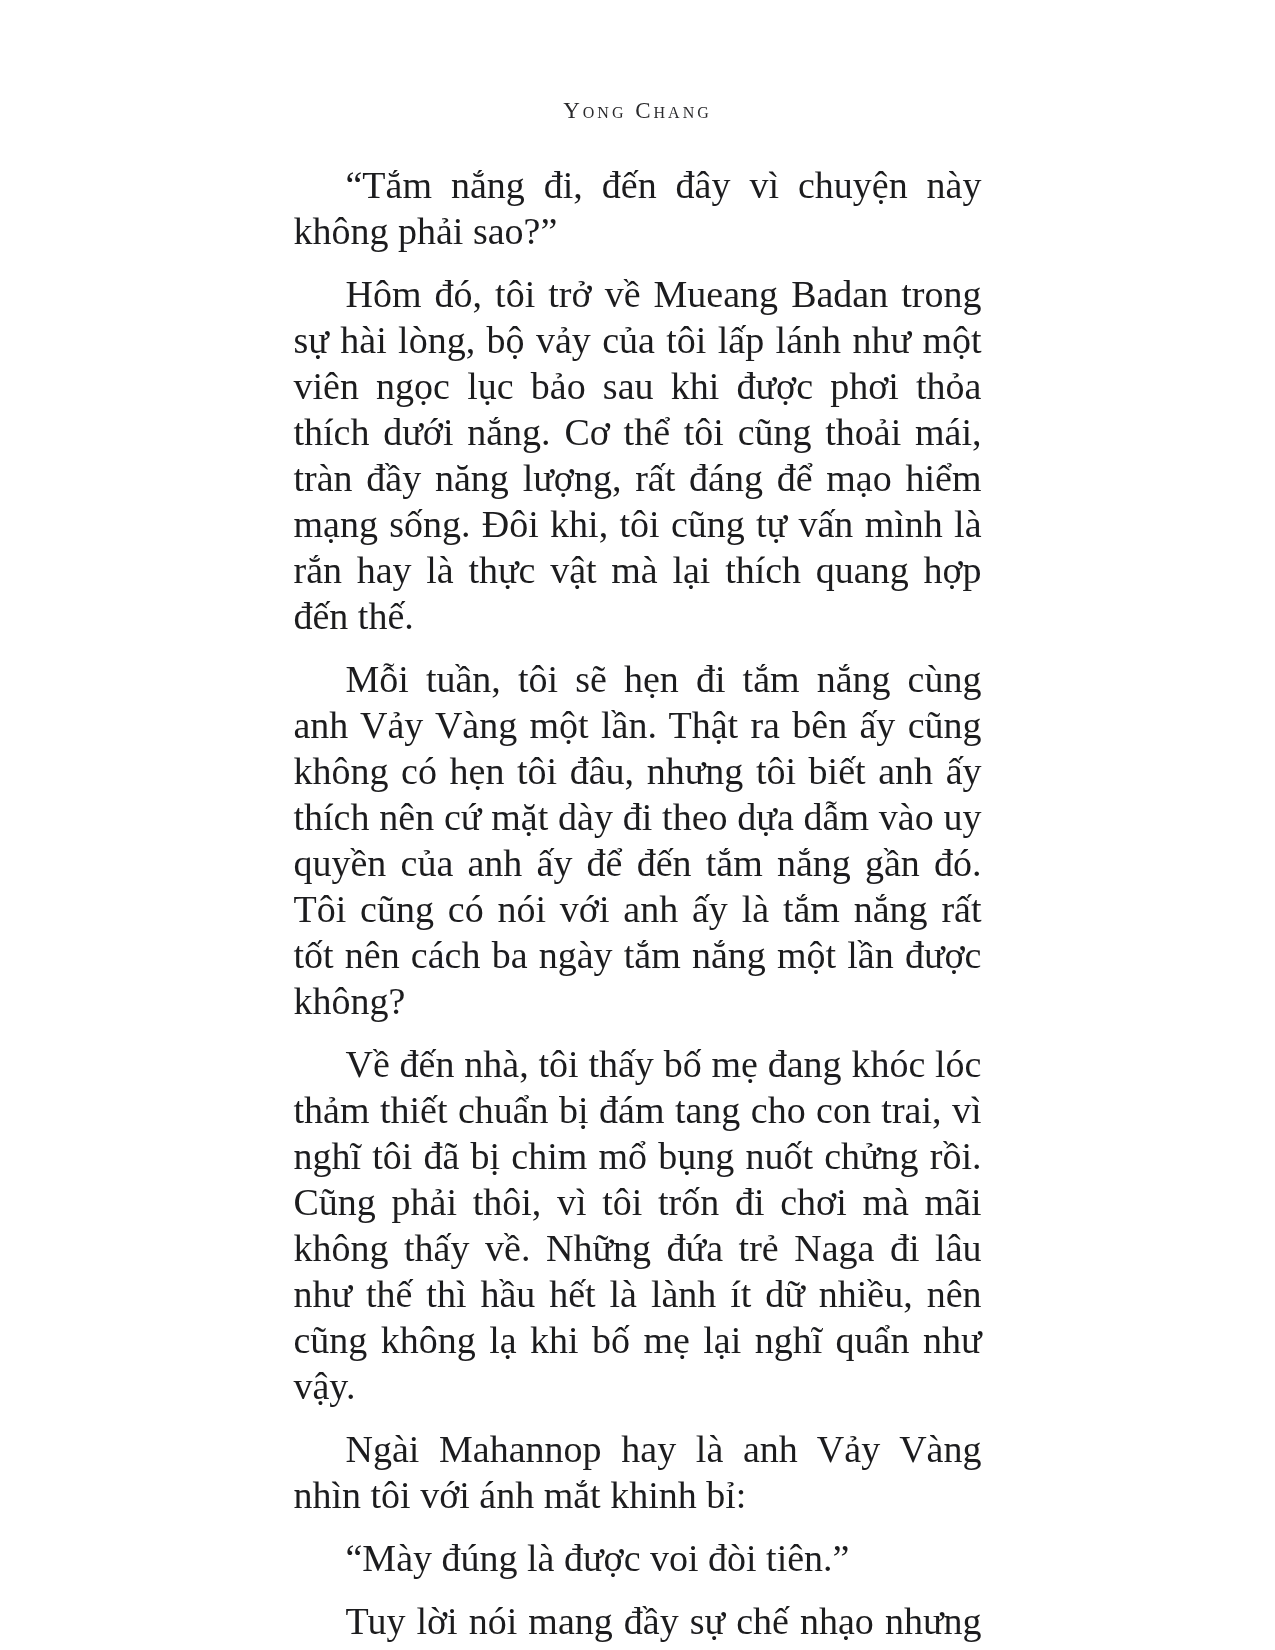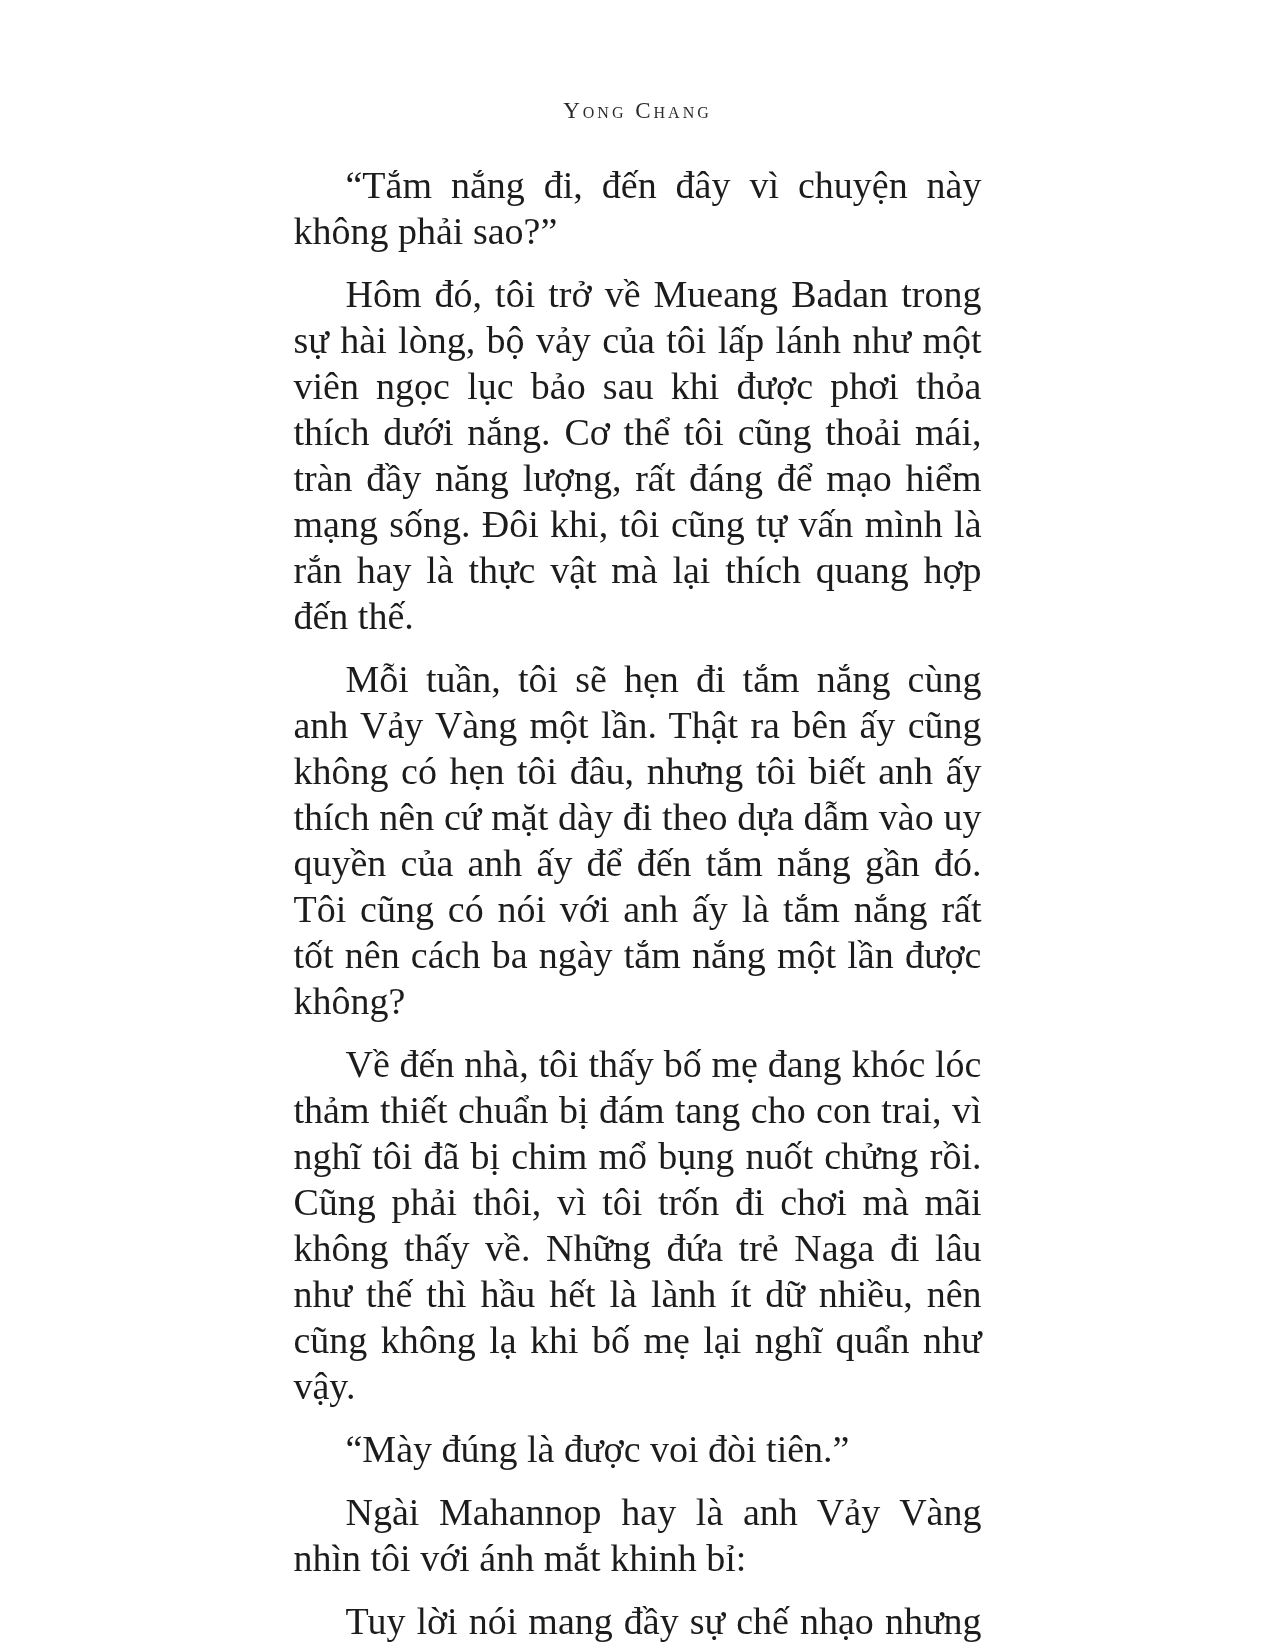--- a/index.html
+++ b/index.html
@@ -62,22 +62,22 @@
 
 <div class="page">
 
   <div class="running-header">Yong Chang</div>
 
   <div class="content">
     <p>“Tắm nắng đi, đến đây vì chuyện này không phải sao?”</p>
     <p>Hôm đó, tôi trở về Mueang Badan trong sự hài lòng, bộ vảy của tôi lấp lánh như một viên ngọc lục bảo sau khi được phơi thỏa thích dưới nắng. Cơ thể tôi cũng thoải mái, tràn đầy năng lượng, rất đáng để mạo hiểm mạng sống. Đôi khi, tôi cũng tự vấn mình là rắn hay là thực vật mà lại thích quang hợp đến thế.</p>
     <p>Mỗi tuần, tôi sẽ hẹn đi tắm nắng cùng anh Vảy Vàng một lần. Thật ra bên ấy cũng không có hẹn tôi đâu, nhưng tôi biết anh ấy thích nên cứ mặt dày đi theo dựa dẫm vào uy quyền của anh ấy để đến tắm nắng gần đó. Tôi cũng có nói với anh ấy là tắm nắng rất tốt nên cách ba ngày tắm nắng một lần được không?</p>
     <p>Về đến nhà, tôi thấy bố mẹ đang khóc lóc thảm thiết chuẩn bị đám tang cho con trai, vì nghĩ tôi đã bị chim mổ bụng nuốt chửng rồi. Cũng phải thôi, vì tôi trốn đi chơi mà mãi không thấy về. Những đứa trẻ Naga đi lâu như thế thì hầu hết là lành ít dữ nhiều, nên cũng không lạ khi bố mẹ lại nghĩ quẩn như vậy.</p>
+    <p>Ngài Mahannop hay là anh Vảy Vàng nhìn tôi với ánh mắt khinh bỉ:</p>
     <p>“Mày đúng là được voi đòi tiên.”</p>
-    <p>Ngài Mahannop hay là anh Vảy Vàng nhìn tôi với ánh mắt khinh bỉ:</p>
     <p>Tuy lời nói mang đầy sự chế nhạo nhưng anh ấy vẫn đến. Cứ ba ngày một lần, tắm nắng xong anh ấy sẽ trở về cõi trời Tứ Thiên Vương – nơi mà tôi chưa từng được nhìn thấy bao giờ.</p>
   </div>
 
   <div class="separator">***</div>
 
   <div class="page-number">13</div>
 
 </div>
 
 </body></html>

